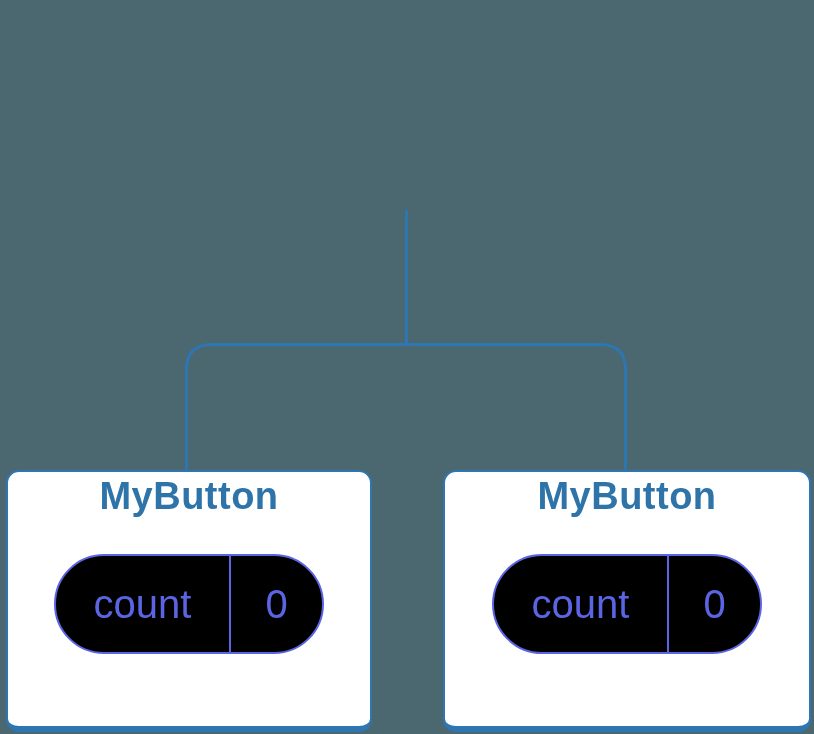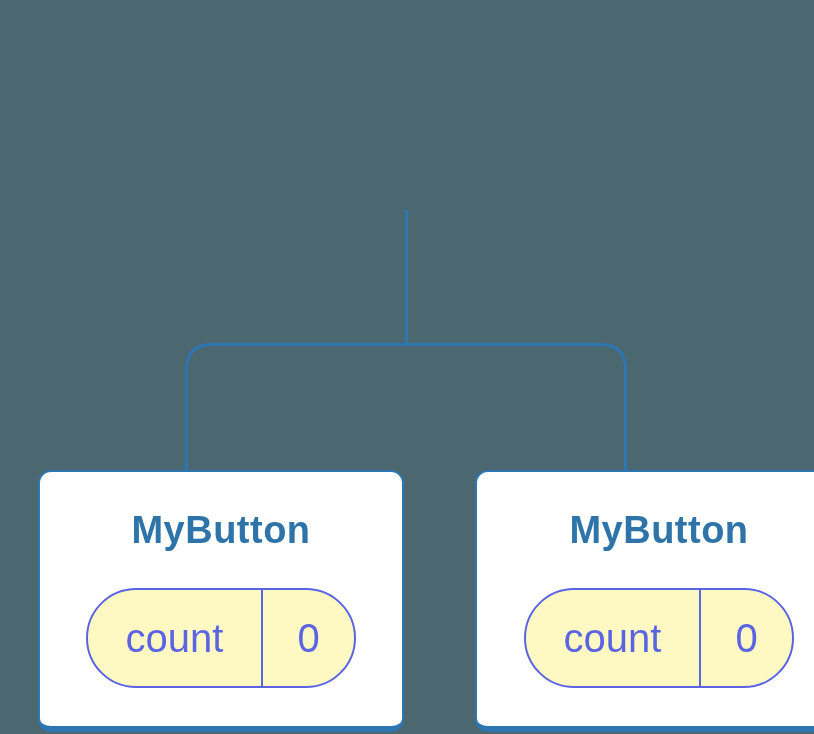--- a/index.html
+++ b/index.html
@@ -42,22 +42,20 @@
     align-items: center;
     justify-content: center;
   }
   .card-child {
     top: 470px;
     width: 366px;
     height: 262px;
     display: flex;
     flex-direction: column;
     align-items: center;
-    padding-top: 34px;
-    margin-left: 32px;
   }
   .card-child-1 { left: 6px; }
   .card-child-2 { left: 443px; width: 368px; }
   .component-title {
     color: #2E74A8;
     font-size: 38px;
     font-weight: 700;
     letter-spacing: 0.5px;
     line-height: 48px;
     white-space: nowrap;
@@ -65,21 +63,21 @@
   .state-pill {
     box-sizing: border-box;
     margin-top: 34px;
     width: 270px;
     height: 100px;
     border: 2px solid #5B65E3;
     border-radius: 50px;
     display: flex;
     align-items: stretch;
     overflow: hidden;
-    background: #fef9c3;
+    background: #000000;
   }
   .state-pill .seg {
     display: flex;
     align-items: center;
     justify-content: center;
     color: #5B65E3;
     font-size: 40px;
     font-weight: 400;
   }
   .state-pill .seg-label {

